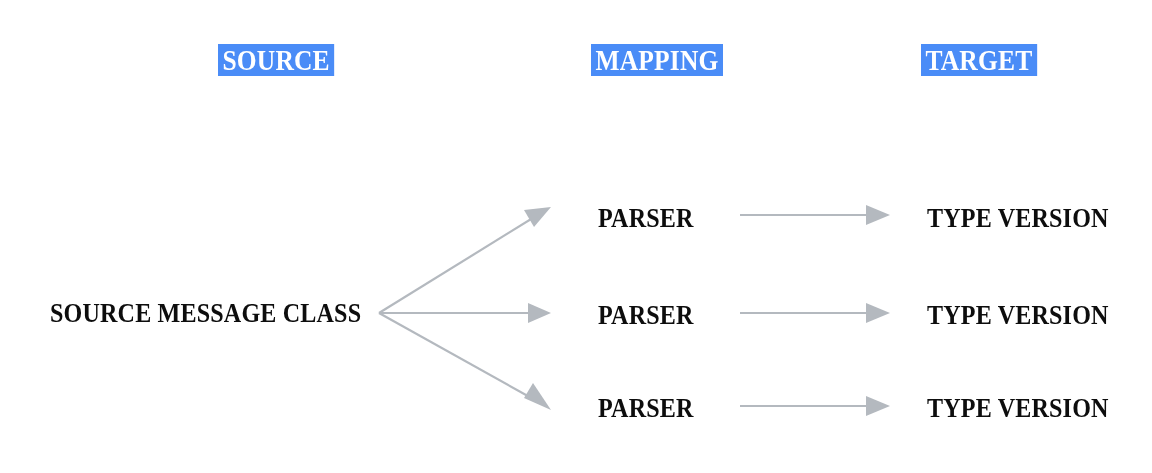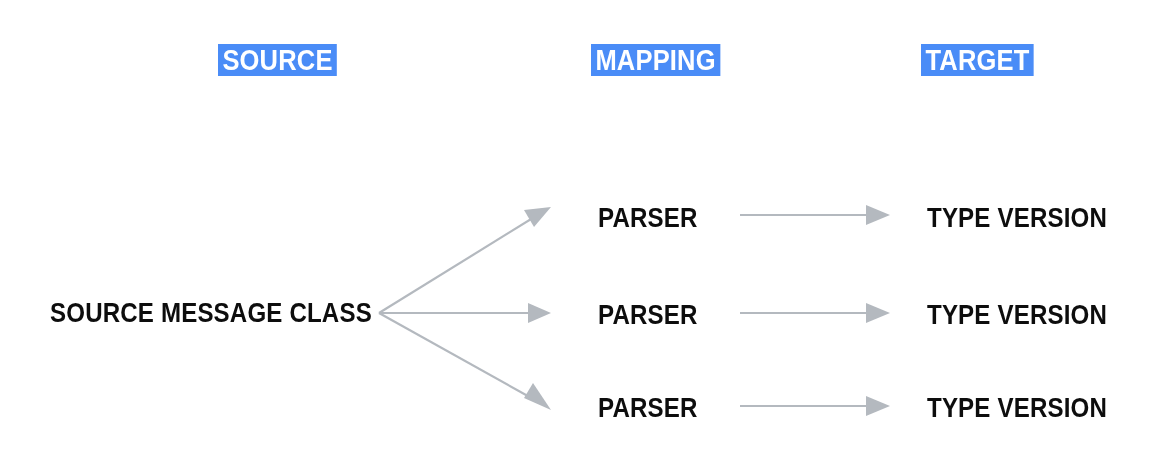--- a/index.html
+++ b/index.html
@@ -13,20 +13,21 @@
     position: relative;
     overflow: hidden;
     font-family: "Liberation Sans", "DejaVu Sans", sans-serif;
   }
 
   #diagram {
     position: absolute;
     inset: 0;
     width: 1052px;
     height: 473px;
+    font-family: Liberation Serif, serif;
   }
 
   
   .col-header {
     position: absolute;
     display: inline-block;
     background: #4a8cf7;
     color: #ffffff;
     font-weight: 700;
     font-size: 29px;

